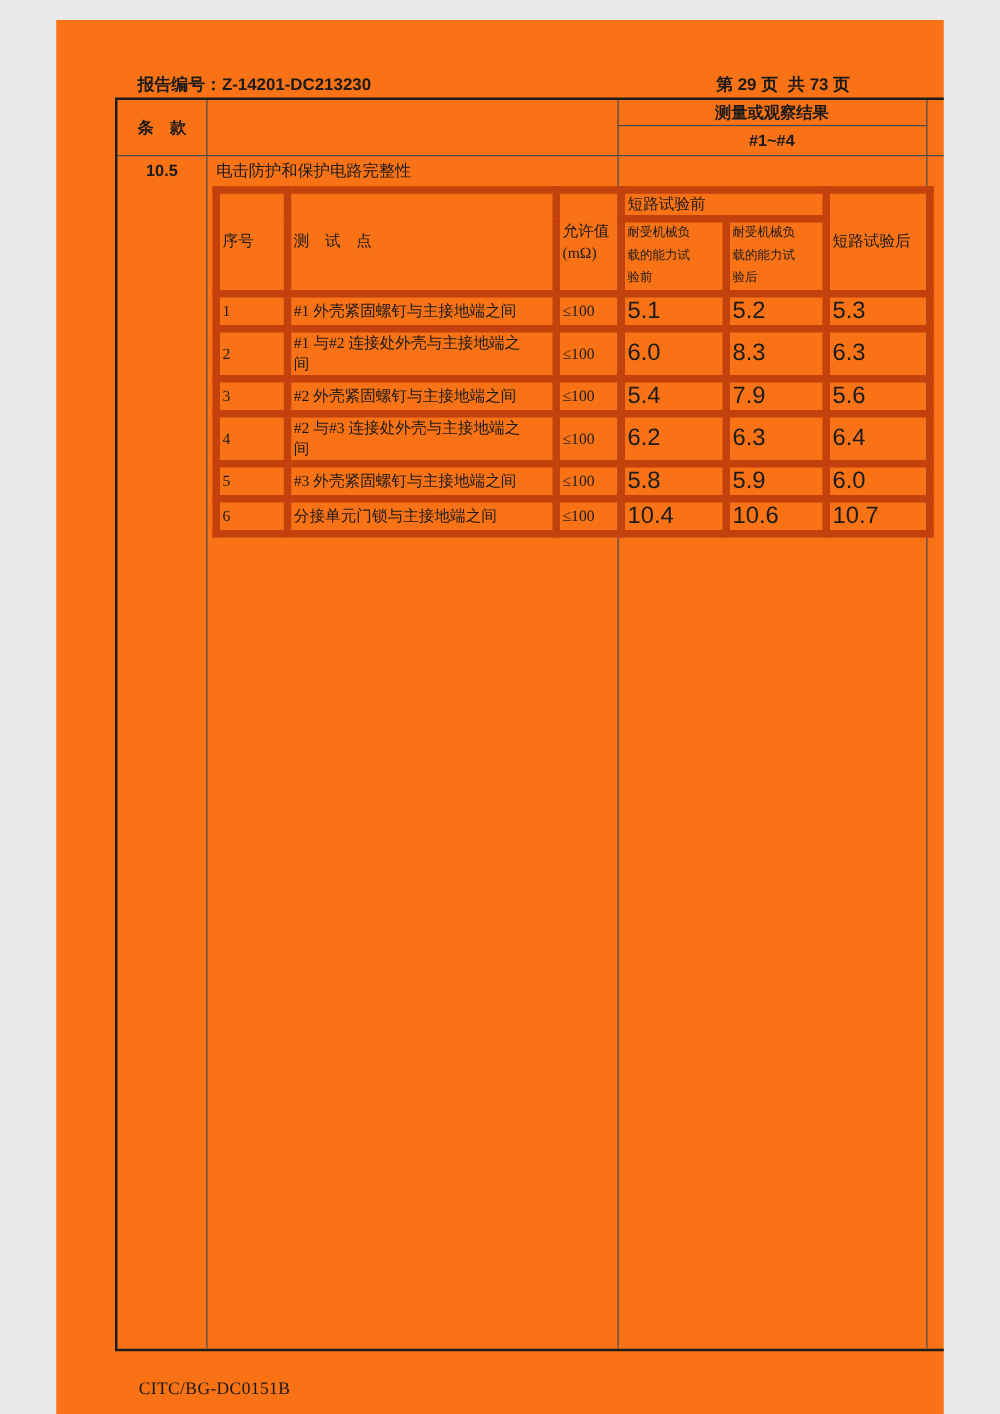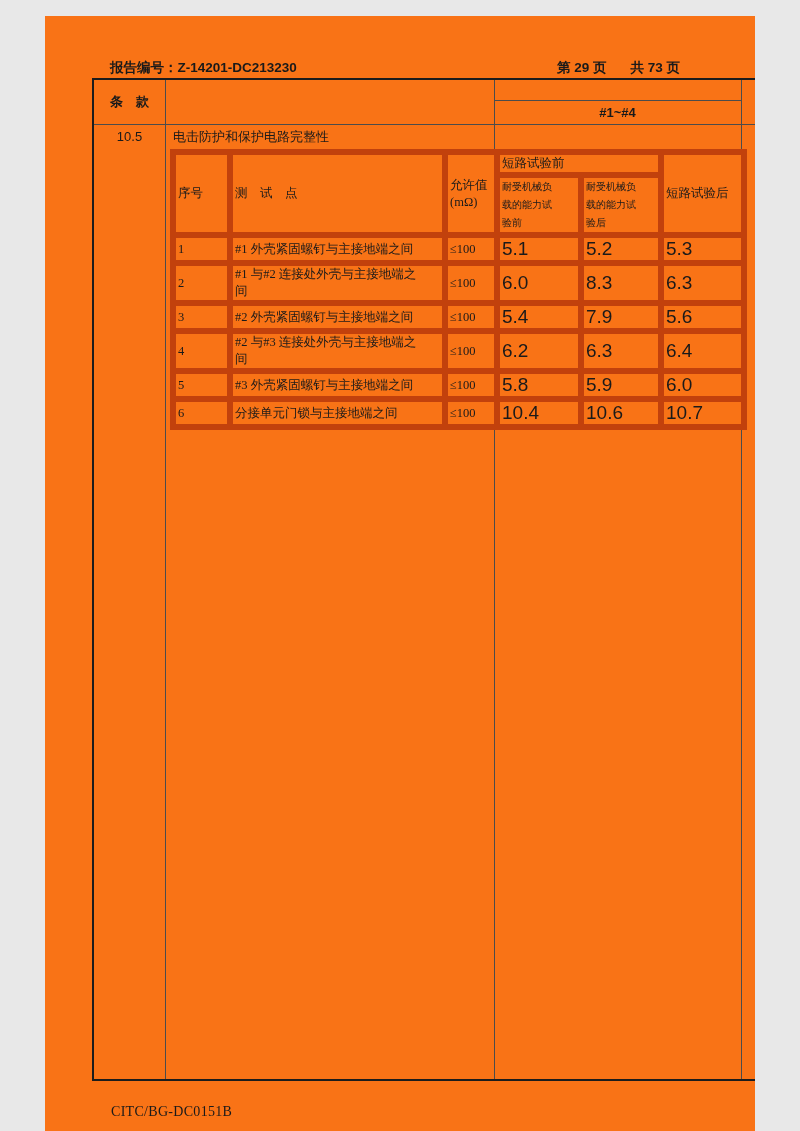--- a/index.html
+++ b/index.html
@@ -4,32 +4,32 @@
 <style>
   html,body{margin:0;padding:0;background:#e8e8e8;}
   .page{
     position:relative;width:710px;height:1131px;background:#f97316;
     font-family:"Liberation Serif","DejaVu Serif",serif;color:#1a1a1a;
     margin:16px auto;overflow:hidden;
   }
   .hdr-line{position:absolute;top:43px;left:65px;right:75px;
     font-family:"Liberation Sans","DejaVu Sans",sans-serif;
     font-size:13.5px;font-weight:600;display:flex;justify-content:space-between;}
-  .hdr-right{display:flex;gap:24px;}
+  .hdr-right{display:flex;gap:8px;}
   
   .tbl{position:absolute;left:47px;top:62px;width:702px;height:999px;
     border:2px solid #1c1c1c;}
   .vline{position:absolute;top:0;bottom:0;width:1px;background:#4c4c4c;}
   .hline{position:absolute;height:1px;background:#4c4c4c;}
   .cell{position:absolute;display:flex;align-items:center;justify-content:center;
     text-align:center;}
   .heiti{font-family:"Liberation Sans","DejaVu Sans",sans-serif;font-weight:600;
     font-size:13px;}
   .song{font-size:13px;}
-  .num{font-family:"Liberation Sans","DejaVu Sans",sans-serif;font-weight:400;}
+  .num{font-family:"Liberation Sans","DejaVu Sans",sans-serif;font-weight:700;}
   
   table.inner{position:absolute;left:76px;top:69px;width:571px;
     border-collapse:collapse;table-layout:fixed;}
   table.inner td,table.inner th{border:6px solid #c2410c;padding:0 2px;
     text-align:left;vertical-align:middle;font-weight:normal;
     font-size:12.5px;overflow:hidden;}
   table.inner .pre{white-space:pre-line;line-height:17px;}
   table.inner .mech{white-space:pre-line;line-height:18px;font-size:10px;}
   table.inner .val{font-family:"Liberation Sans","DejaVu Sans",sans-serif;
     font-size:19px;}
@@ -51,20 +51,21 @@
 
   <div class="tbl">
 
     <div class="vline" style="left:71px"></div>
     <div class="vline" style="left:400px"></div>
     <div class="vline" style="left:647px"></div>
     <div class="hline" style="top:44px;left:0;right:0"></div>
     <div class="hline" style="top:20px;left:400px;width:247px"></div>
 
     <div class="cell heiti" style="left:0;top:0;width:71px;height:44px">条　款</div>
+    <div class="cell heiti" style="left:400px;top:0;width:247px;height:20px">测量或观察结果</div>
     <div class="cell heiti" style="left:400px;top:20px;width:247px;height:24px">#1~#4</div>
     <div class="cell heiti" style="left:647px;top:0;width:55px;height:44px">判定</div>
 
     <div class="cell num" style="left:0;top:46px;width:71px;height:20px;font-size:13px">10.5</div>
     <div class="song" style="position:absolute;left:79px;top:44px;height:25px;line-height:25px">电击防护和保护电路完整性</div>
     <div class="cell song" style="left:647px;top:44px;width:55px;height:25px">P</div>
 
     <table class="inner">
       <colgroup>
         <col style="width:57px">

